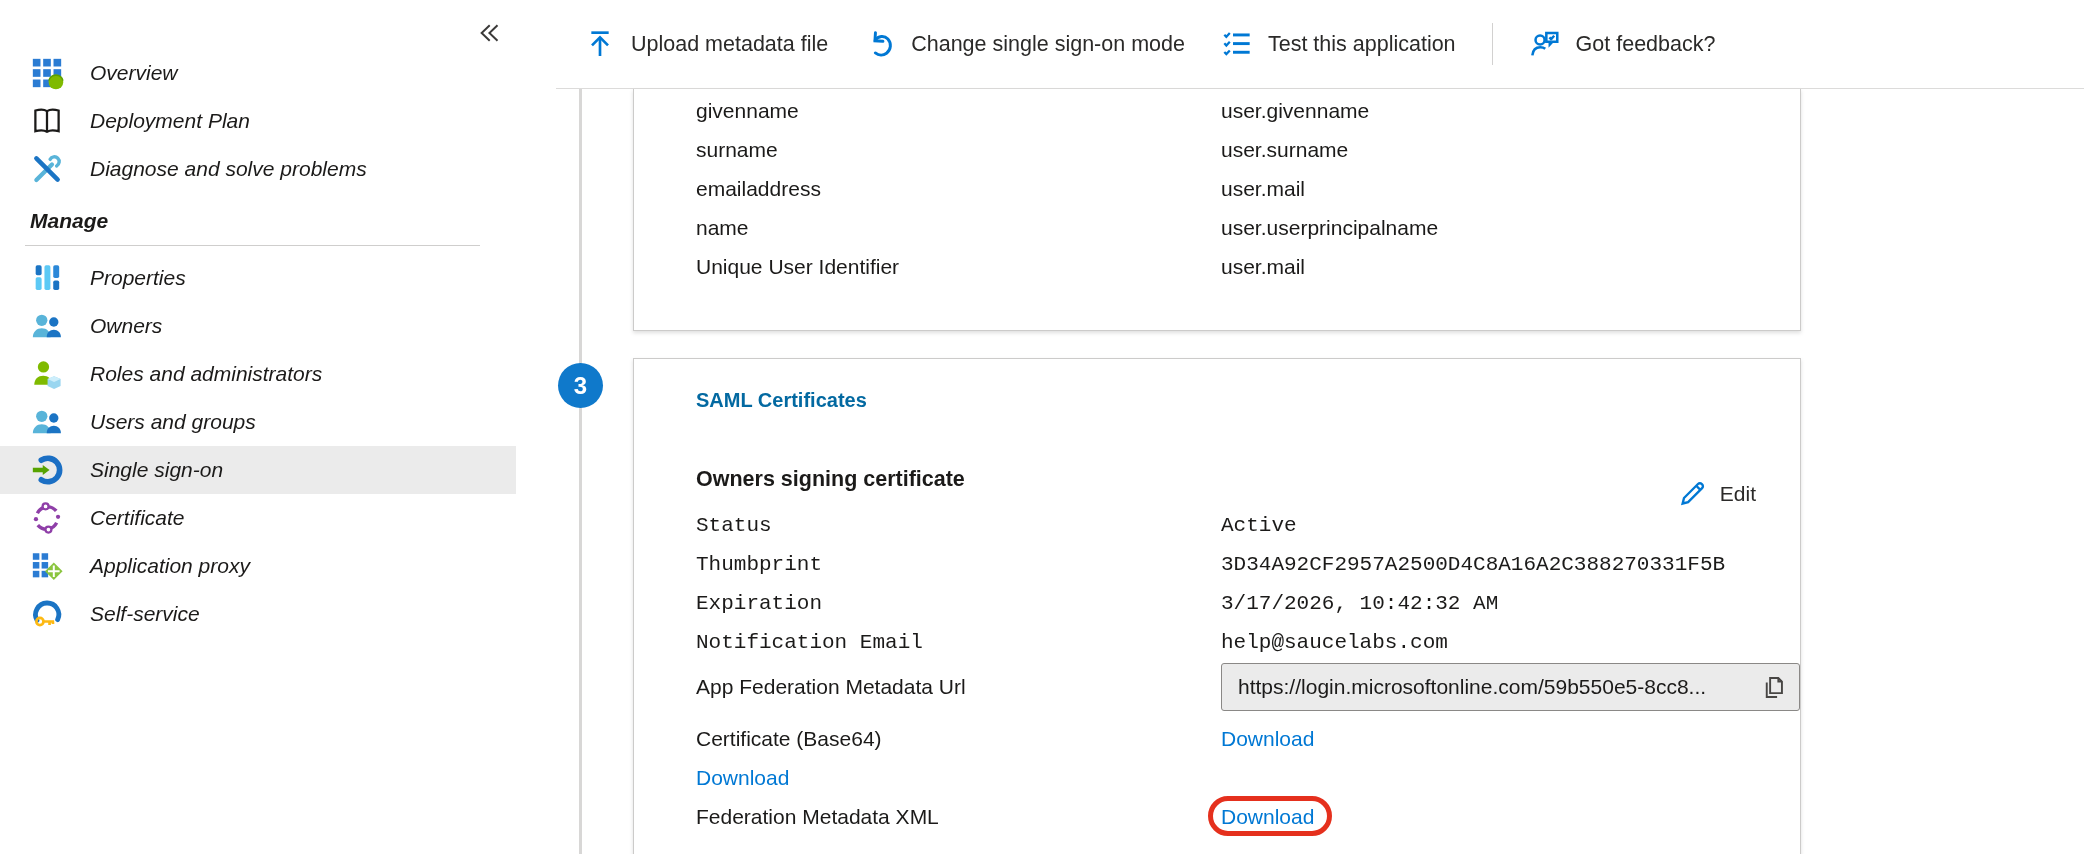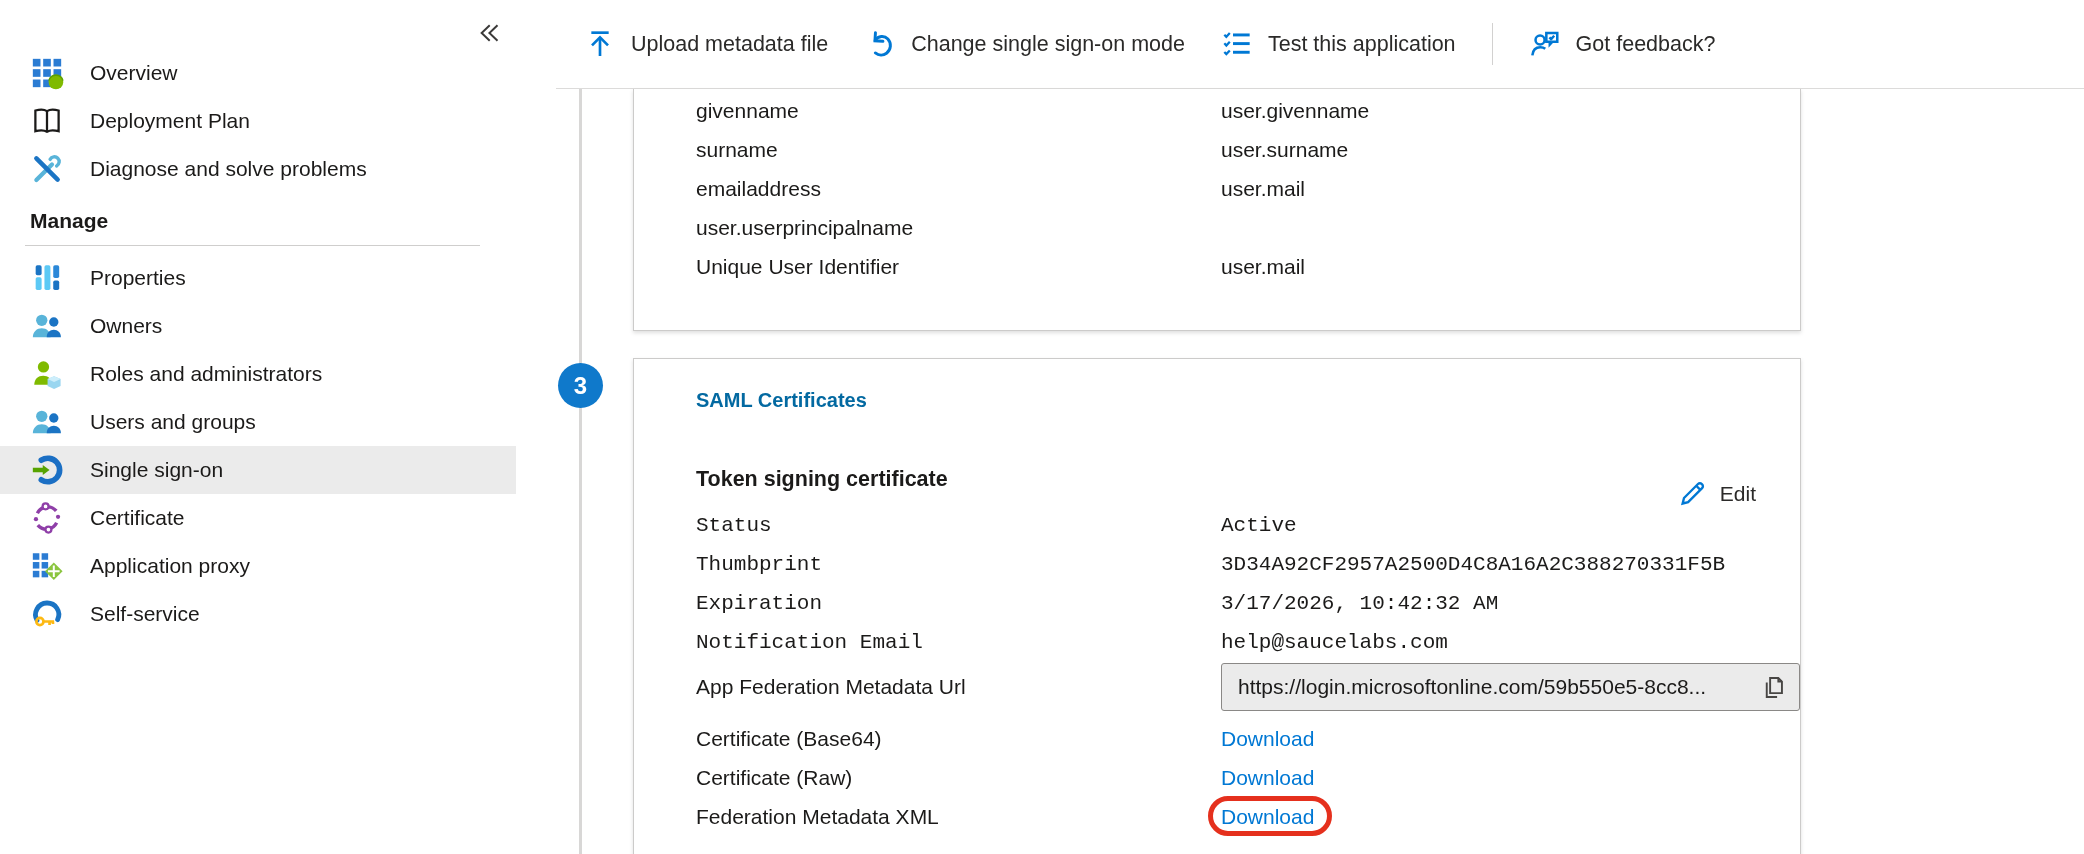--- a/index.html
+++ b/index.html
@@ -1,21 +1,21 @@
 <!DOCTYPE html>
 <html><head>
 <meta charset="utf-8">
 <style>
   html,body { margin:0; padding:0; background:#fff; }
   .screen {
     position:relative; width:2084px; height:854px; overflow:hidden;
     background:#fff; font-family:"Liberation Sans", sans-serif; color:#323130;
   }
   
-  .sidebar { position:absolute; left:0; top:0; width:556px; height:830px; background:#fff; }
+  .sidebar { position:absolute; left:0; top:0; width:556px; height:830px; background:#fff;font-style:italic; }
   .collapse-btn { position:absolute; left:472px; top:16px; width:34px; height:34px; cursor:pointer; }
   .nav { position:absolute; top:49px; left:0; width:556px; }
   .nav-item {
     display:flex; align-items:center; height:48px; width:516px; box-sizing:border-box;
     padding-left:30px; gap:26px; font-size:21px; color:#1b1a19; cursor:pointer; white-space:nowrap;
   }
   .nav-item.selected { background:#ebebeb; }
   .nav-icon { width:34px; height:34px; flex:none; }
   .nav-header { font-size:21px; font-weight:bold; color:#1b1a19; padding:16px 0 12px 30px; }
   .nav-divider { height:1px; background:#cfcecd; margin:0 76px 8px 25px; }
@@ -291,20 +291,21 @@
       </div>
       <div class="kv-row">
         <span class="kv-label">surname</span>
         <span class="kv-value">user.surname</span>
       </div>
       <div class="kv-row">
         <span class="kv-label">emailaddress</span>
         <span class="kv-value">user.mail</span>
       </div>
       <div class="kv-row">
+        <span class="kv-label">name</span>
         <span class="kv-value">user.userprincipalname</span>
       </div>
       <div class="kv-row">
         <span class="kv-label">Unique User Identifier</span>
         <span class="kv-value">user.mail</span>
       </div>
     </div>
   </div>
 
   <div class="step-badge">3</div>
@@ -315,21 +316,21 @@
     <div class="edit-btn">
       <span class="edit-icon">
         <svg viewBox="0 0 24 24" width="30" height="30" fill="none" stroke="#0078d4" stroke-width="1.9">
           <path d="M4.5 19.6 L5.6 15.2 L16.8 4 a2.1 2.1 0 0 1 3 0 l0.3 0.3 a2.1 2.1 0 0 1 0 3 L8.9 18.5 L4.5 19.6 Z"></path>
           <path d="M15.4 5.4 l3.3 3.3"></path>
         </svg>
       </span>
       <span>Edit</span>
     </div>
 
-    <div class="cert-heading">Token signing certificate</div>
+    <div class="cert-heading">Owners signing certificate</div>
 
     <div class="kv-rows saml-kv">
       <div class="kv-row">
         <span class="kv-label">Status</span>
         <span class="kv-value">Active</span>
       </div>
       <div class="kv-row">
         <span class="kv-label">Thumbprint</span>
         <span class="kv-value">3D34A92CF2957A2500D4C8A16A2C388270331F5B</span>
       </div>
@@ -356,21 +357,20 @@
         </span>
       </div>
     </div>
 
     <div class="kv-rows dl-rows">
       <div class="kv-row">
         <span class="kv-label">Certificate (Base64)</span>
         <a class="link">Download</a>
       </div>
       <div class="kv-row">
-        <span class="kv-label">Certificate (Raw)</span>
         <a class="link">Download</a>
       </div>
       <div class="kv-row">
         <span class="kv-label">Federation Metadata XML</span>
         <span class="annotated">
           <a class="link">Download</a>
           <span class="red-ring"></span>
         </span>
       </div>
     </div>

